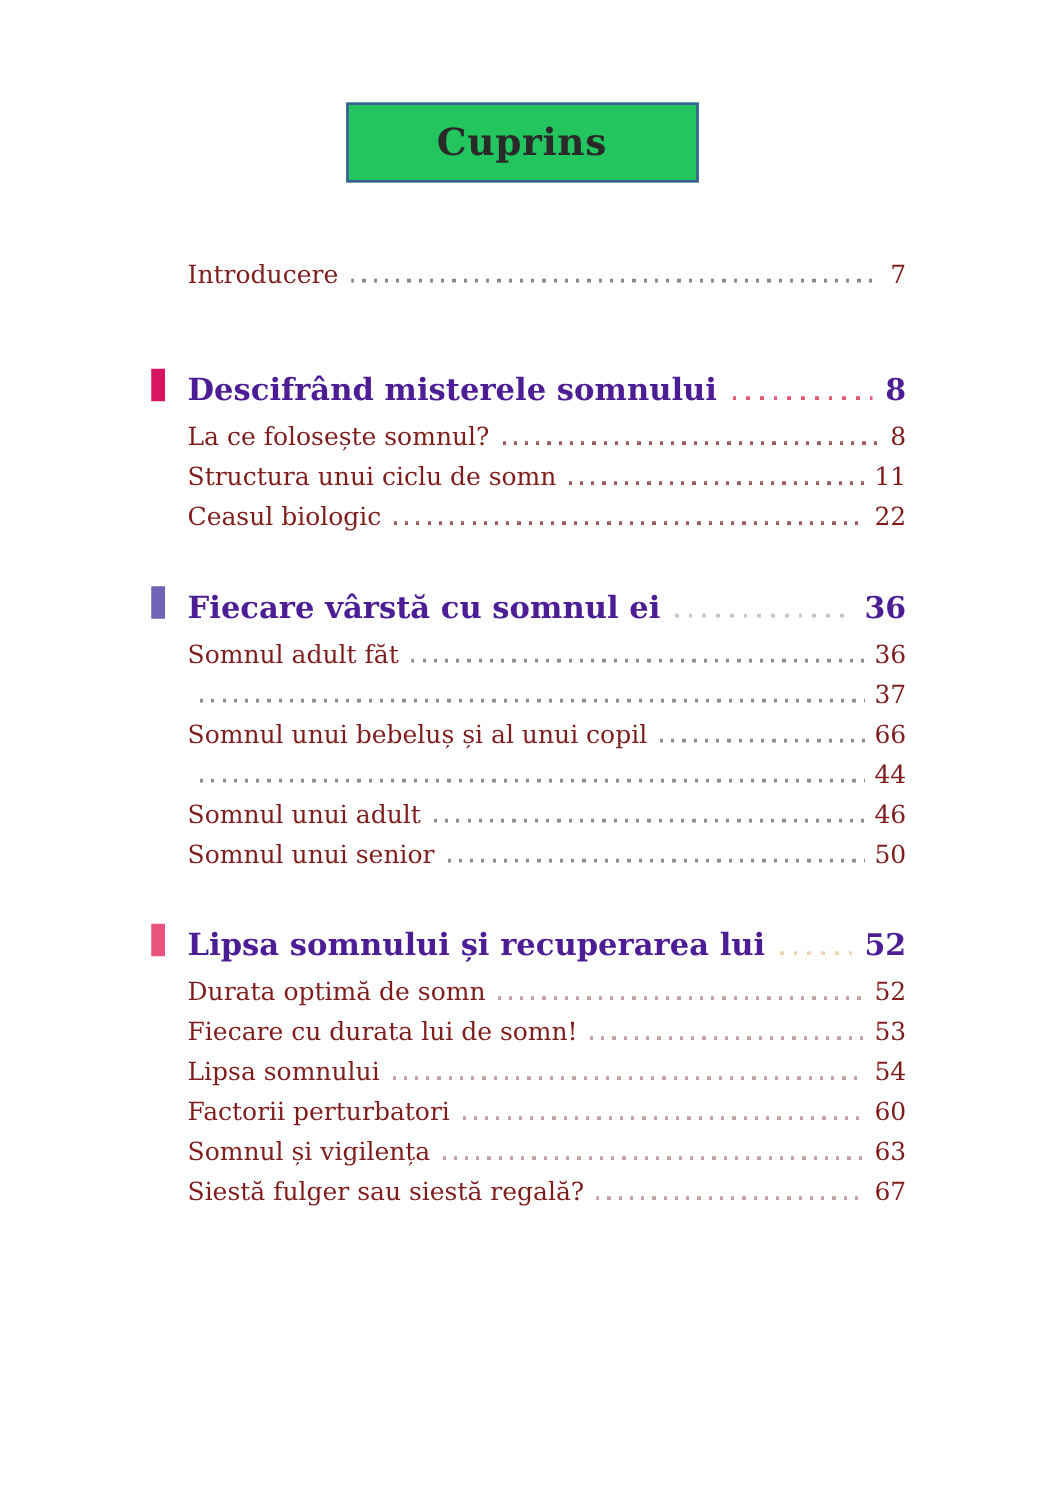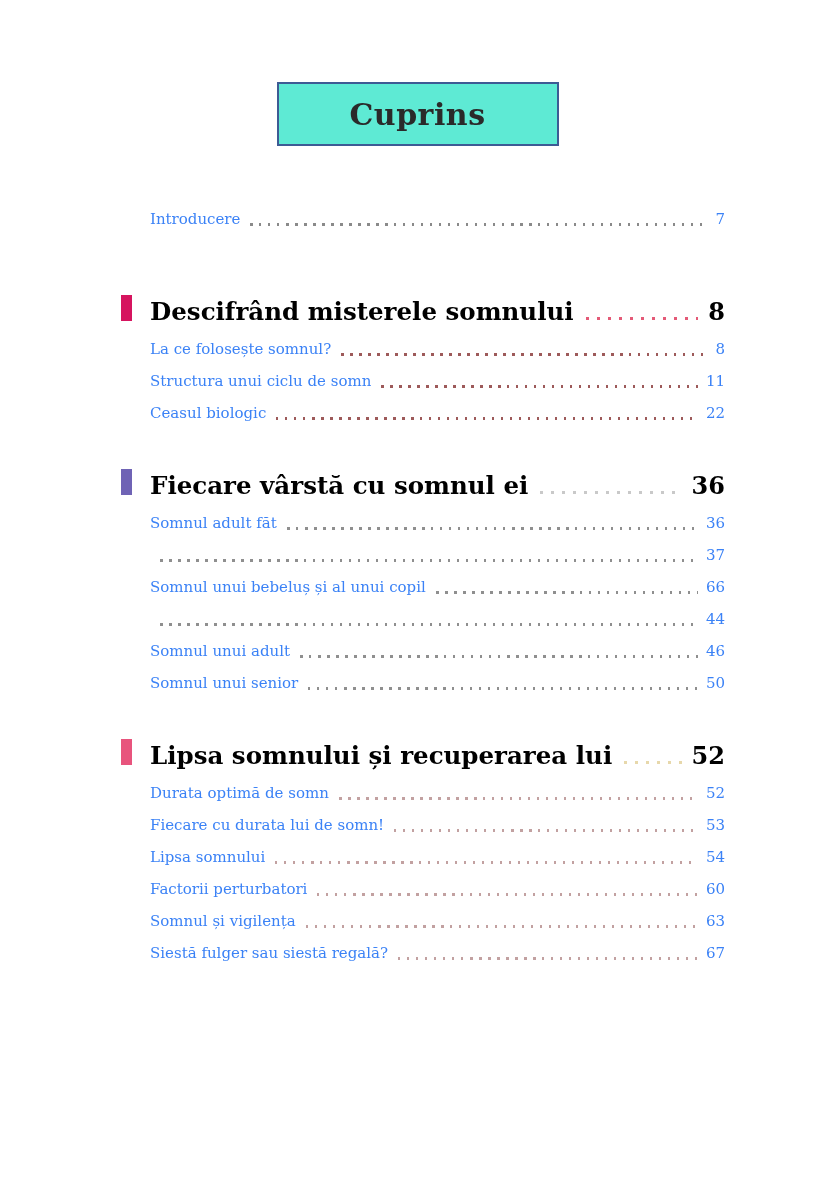--- a/index.html
+++ b/index.html
@@ -22,40 +22,40 @@
   }
   .title-box {
     width: 282px;
     height: 64px;
     box-sizing: border-box;
     margin: 82px auto 0 auto;
     border: 2px solid #3d5b94;
     display: flex;
     align-items: center;
     justify-content: center;
-    background: #5eead4;
+    background: #22c55e;
   }
   .title-box h1 {
     margin: 0;
     font-size: 30px;
     font-weight: 700;
     letter-spacing: 0.5px;
     color: #2a2a2a;
   }
   .content {
     margin: 0 110px 0 150px;
   }
   .row {
     position: relative;
     display: flex;
     align-items: flex-end;
     height: 32px;
-    font-size: 15px;
+    font-size: 20px;
     line-height: 26px;
-    color: #3b82f6;
+    color: #7f1d1d;
   }
   .row .label {
     white-space: nowrap;
   }
   .row .pnum {
     white-space: nowrap;
     text-align: right;
   }
   .leader {
     flex: 1;
@@ -68,21 +68,21 @@
     margin-top: 54px;
   }
   .intro-row .leader { color: #8a8a8a; }
   .section { margin-top: 36px; }
   .section:first-child { margin-top: 56px; }
   .head-row {
     height: 40px;
     font-size: 24.5px;
     line-height: 33px;
     font-weight: 700;
-    color: #000000;
+    color: #4c1d95;
     margin-bottom: 2px;
   }
   .head-row .leader {
     height: 3.5px;
     margin: 0 10px 8px 12px;
     background-image: repeating-linear-gradient(to right, currentColor 0 3px, transparent 3px 11px);
     color: var(--head-dot);
   }
   .head-row .pnum {
     font-size: 24px;

